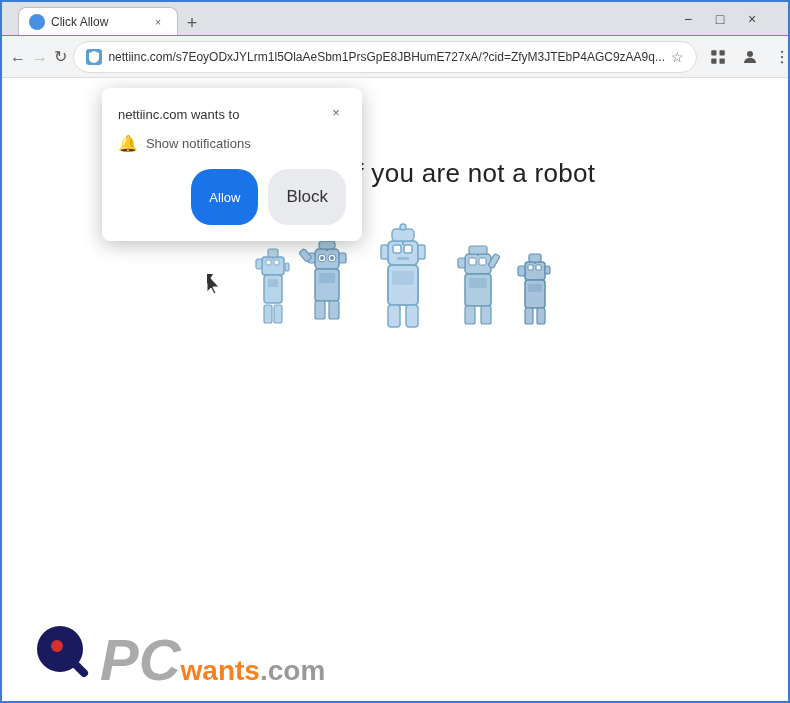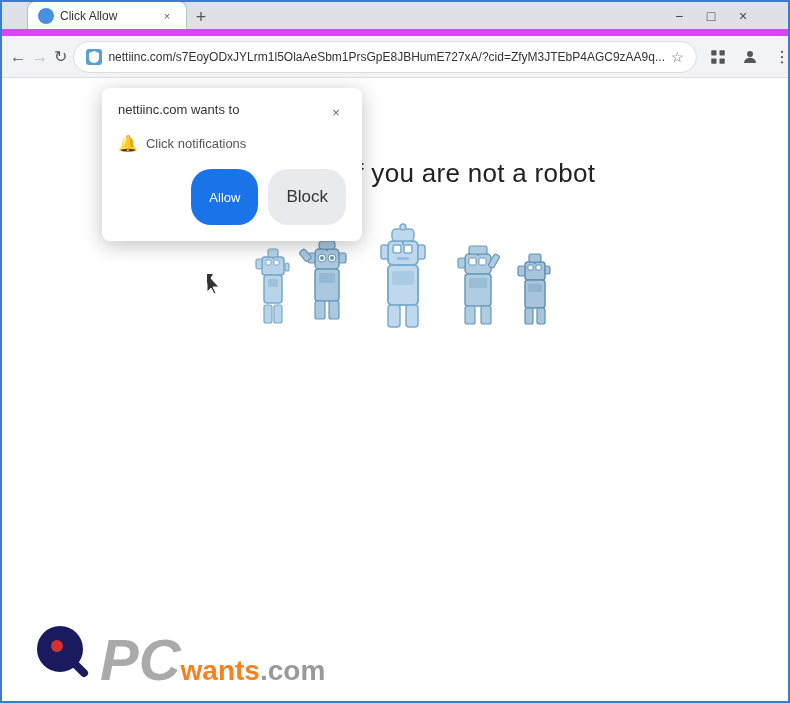--- a/index.html
+++ b/index.html
@@ -11,23 +11,23 @@
       overflow: hidden;
       border: 2px solid #3a7bd5;
     }
 
     
     .titlebar {
       height: 34px;
       background: #dee1e6;
       display: flex;
       align-items: center;
-      padding: 0 25px;
+      padding: 0 16px;
       gap: 4px;
-      border-bottom: 7px solid #d946ef;
+      border-bottom: 1px solid #d946ef;
     }
     .titlebar-controls {
       display: flex;
       gap: 4px;
       margin-right: 6px;
     }
     .titlebar-btn {
       width: 28px;
       height: 22px;
       background: none;
@@ -194,21 +194,21 @@
       left: 100px;
       width: 260px;
       background: #fff;
       border-radius: 8px;
       box-shadow: 0 4px 20px rgba(0,0,0,0.25);
       padding: 14px 16px 16px;
       z-index: 100;
     }
     .popup-header {
       display: flex;
-      align-items: flex-start;
+      align-items: flex-end;
       justify-content: space-between;
       margin-bottom: 12px;
     }
     .popup-title {
       font-size: 13px;
       font-weight: 500;
       color: #333;
     }
     .popup-close {
       width: 20px;
@@ -381,21 +381,21 @@
 
 <div class="browser-content">
 
   <div class="notification-popup">
     <div class="popup-header">
       <span class="popup-title">nettiinc.com wants to</span>
       <button class="popup-close">×</button>
     </div>
     <div class="popup-notification-row">
       <span class="bell-icon">🔔</span>
-      <span>Click notifications</span>
+      <span>Show notifications</span>
     </div>
     <div class="popup-buttons">
       <button class="btn-allow">Allow</button>
       <button class="btn-block">Block</button>
     </div>
   </div>
 
   <div class="cursor">
     <svg width="16" height="22" viewBox="0 0 16 22">
       <path d="M0 0 L0 18 L4 14 L7 20 L9 19 L6 13 L12 13 Z" fill="#333" stroke="#fff" stroke-width="1"></path>

